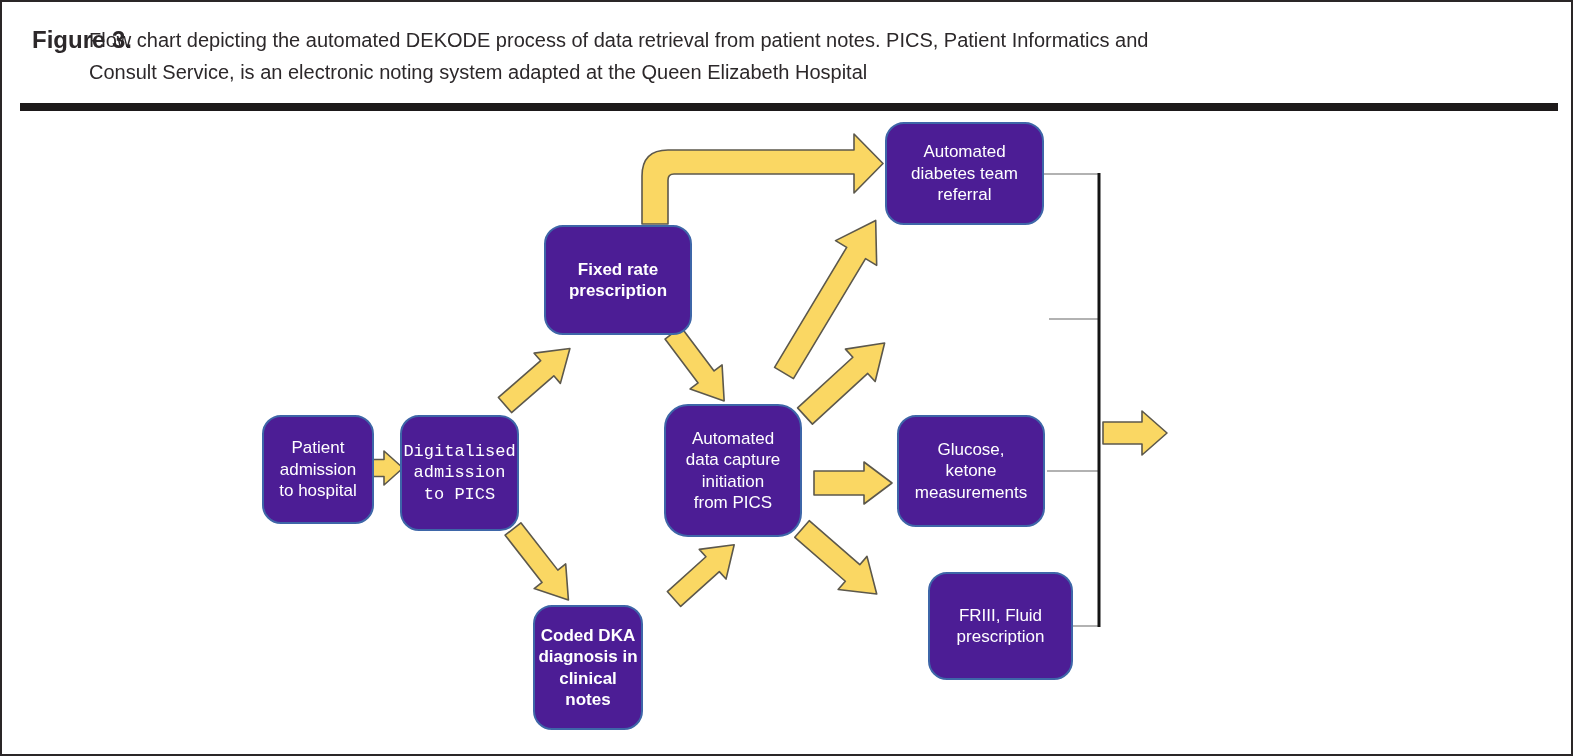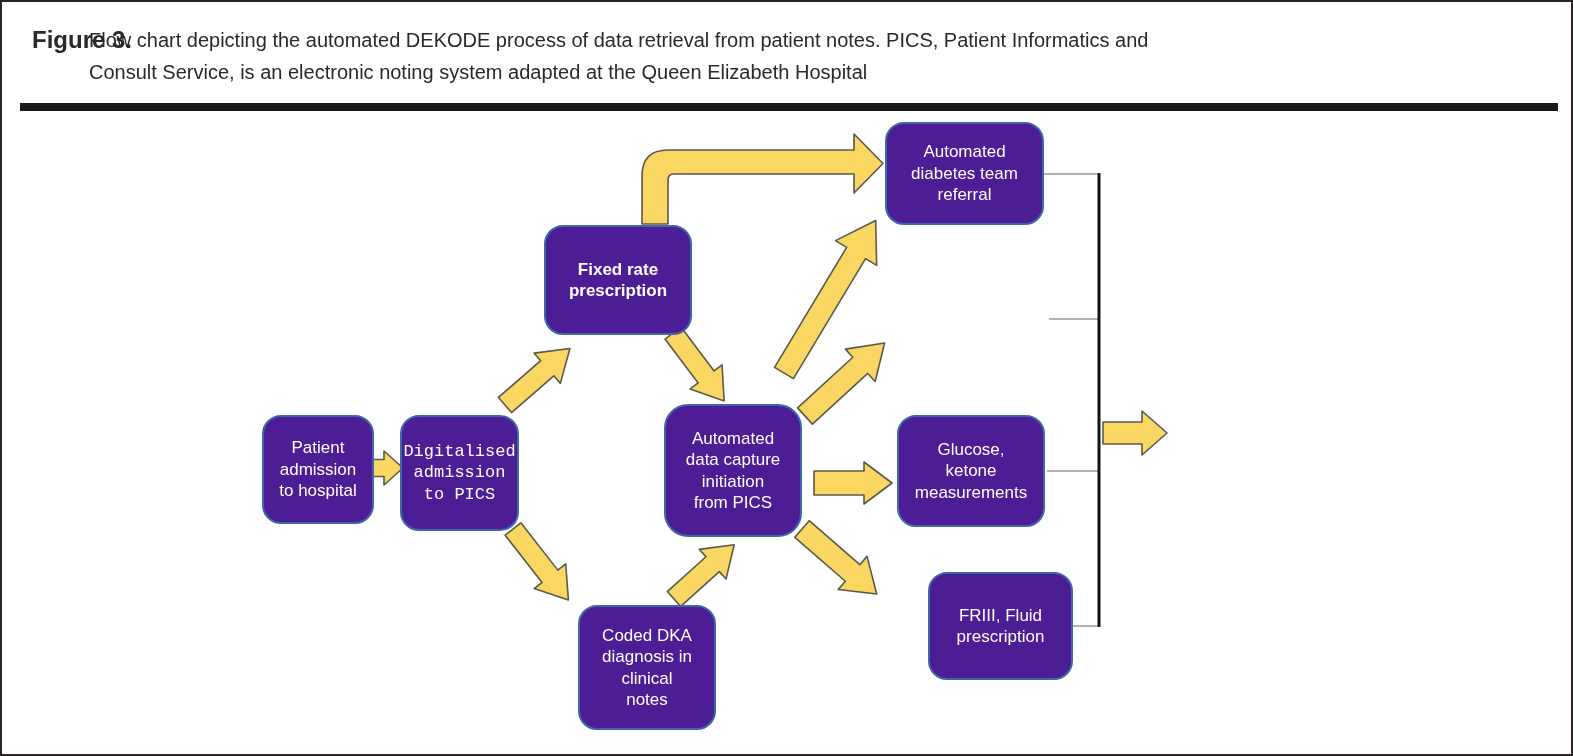--- a/index.html
+++ b/index.html
@@ -19,21 +19,21 @@
   .chart svg { position:absolute; left:0; top:0; }
   .node {
     position:absolute; display:flex; align-items:center; justify-content:center;
     background:#4c1d95; border:2px solid #3e66a8; border-radius:19px;
     color:#ffffff; font-size:17px; line-height:21.5px; text-align:center;
     white-space:pre-line; z-index:2;
   }
   .n-patient   { left:260px;  top:413px; width:112px; height:109px; }
   .n-digital   { left:398px;  top:413px; width:119px; height:116px;font-family:Liberation Mono, monospace; }
   .n-fixed     { left:542px;  top:223px; width:148px; height:110px;font-weight:bold; }
-  .n-coded     { left:576px;  top:603px; width:138px; height:125px; }
+  .n-coded     { left:531px;  top:603px; width:110px; height:125px;font-weight:bold; }
   .n-capture   { left:662px;  top:402px; width:138px; height:133px; border-radius:24px; }
   .n-referral  { left:883px;  top:120px; width:159px; height:103px; }
   .n-obs       { left:890px;  top:262px; width:157px; height:110px; }
   .n-glucose   { left:895px;  top:413px; width:148px; height:112px; }
   .n-friii     { left:898px;  top:570px; width:145px; height:108px;margin-left:28px; }
   .n-repo      { left:1167px; top:380px; width:111px; height:110px; }
   .arrow  { fill:#fad763; stroke:#5c584c; stroke-width:1.6; stroke-linejoin:round; }
   .conn   { stroke:#999999; stroke-width:1.5; }
   .vline  { stroke:#141414; stroke-width:3; }
 </style>

